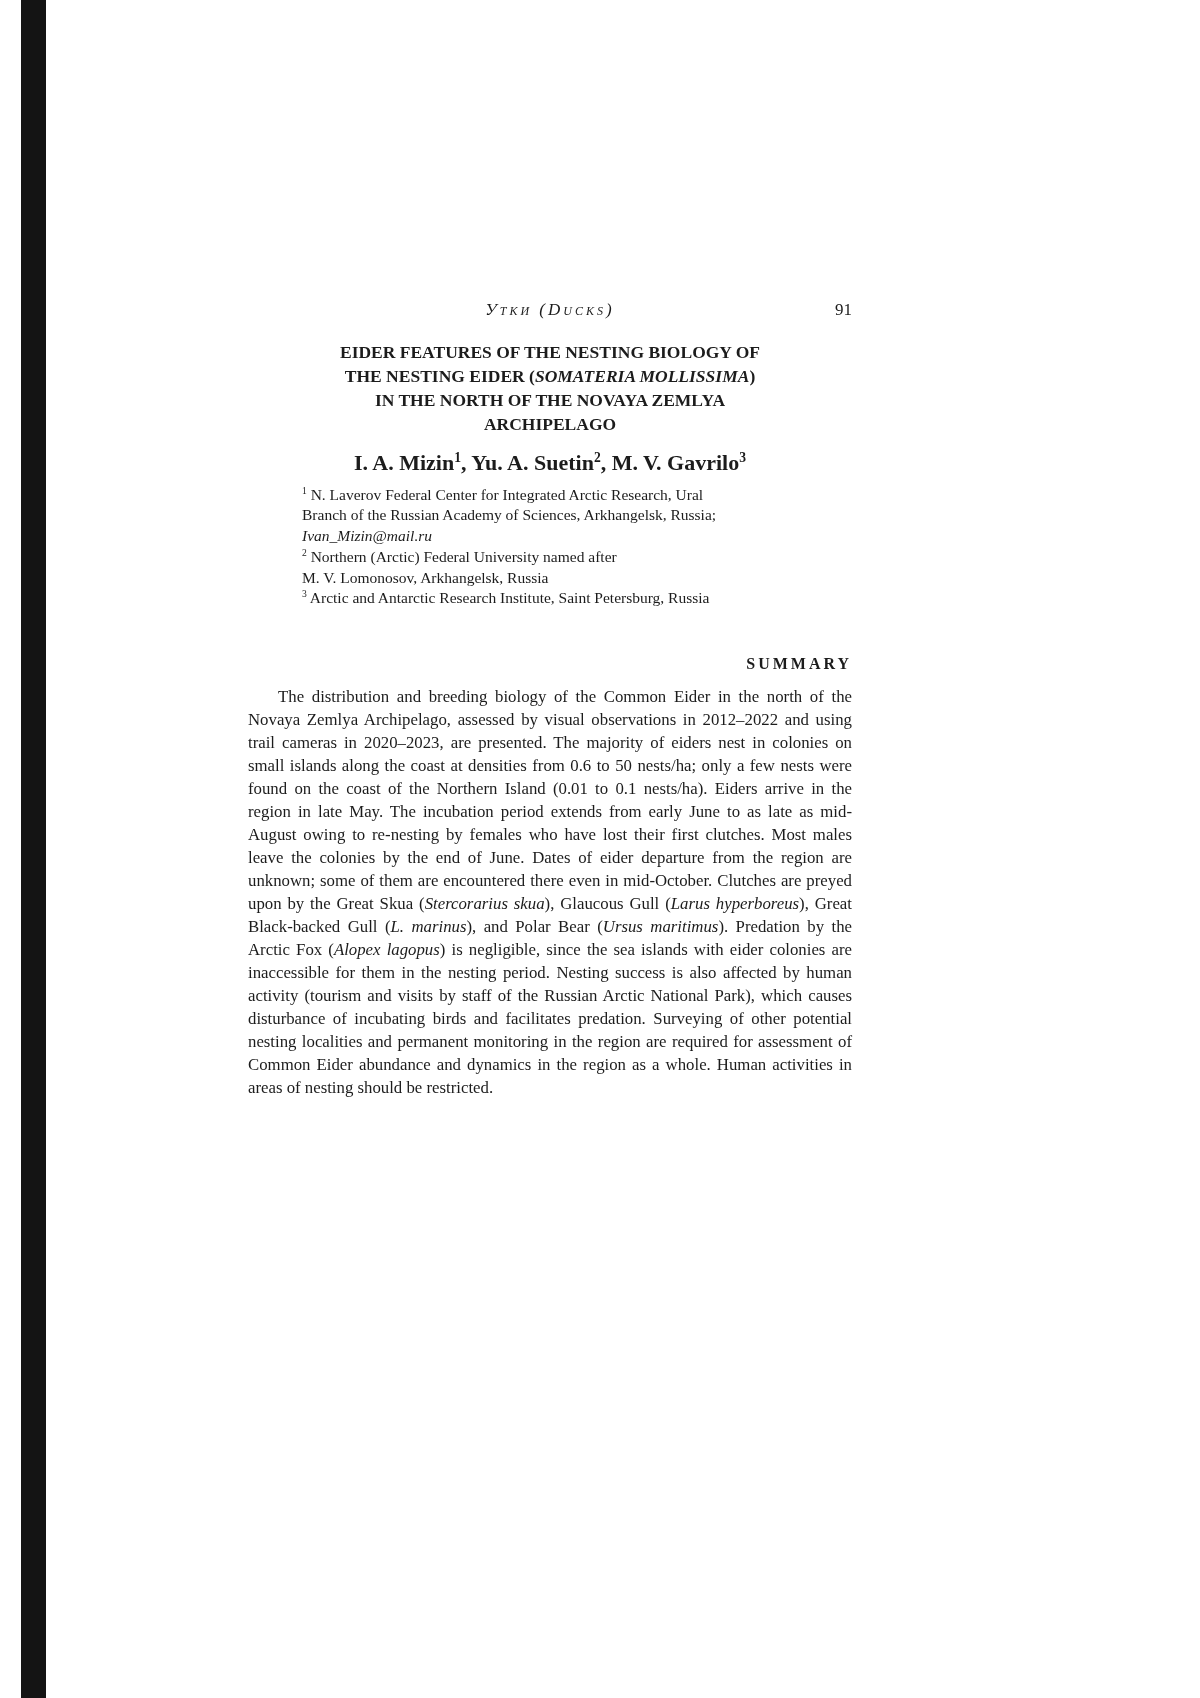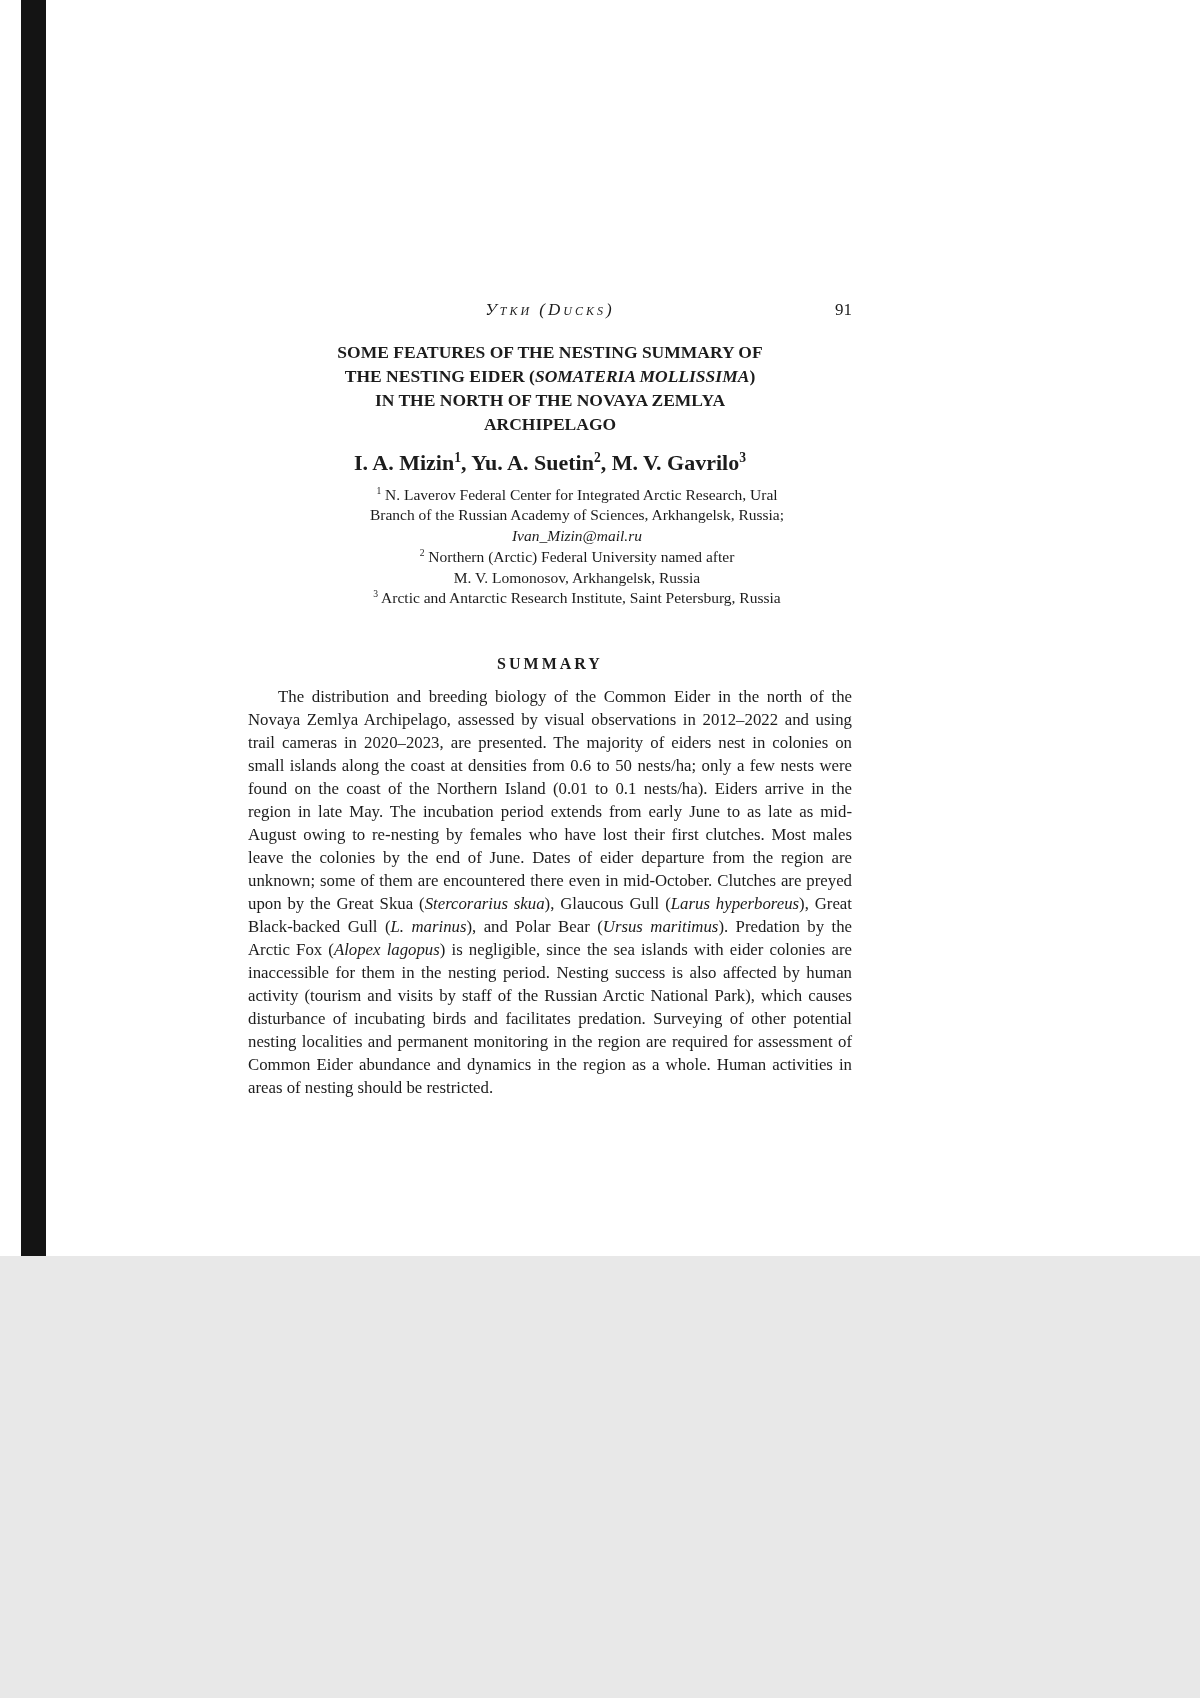--- a/index.html
+++ b/index.html
@@ -3,21 +3,21 @@
 <meta charset="utf-8">
 <style>
   html, body {
     margin: 0;
     padding: 0;
     background: #e8e8e8;
   }
   .page {
     position: relative;
     width: 1200px;
-    height: 1256px;
+    height: 1698px;
     background: #ffffff;
     font-family: "Liberation Serif", "DejaVu Serif", serif;
     color: #1c1c1c;
     overflow: hidden;
   }
   .binding-bar {
     position: absolute;
     left: 21px;
     top: 0;
     width: 25px;
@@ -61,27 +61,27 @@
     font-size: 22px;
     font-weight: bold;
     text-align: center;
   }
   .affiliations {
     margin-top: 9px;
     margin-left: 54px;
     font-size: 15.5px;
     line-height: 1.34;
   }
-  .affiliation { display: block; text-align: center; }
+  .affiliation { display: block; }
   .summary-heading {
     margin-top: 46px;
     font-size: 16px;
     font-weight: bold;
     letter-spacing: 3px;
-    text-align: center;
+    text-align: right;
   }
   .abstract {
     margin-top: 12px;
     font-size: 16.8px;
     line-height: 1.37;
     text-align: justify;
     text-indent: 30px;
   }
   .it { font-style: italic; }
   sup {
@@ -98,21 +98,21 @@
   <div class="binding-bar"></div>
 
   <div class="content">
 
     <div class="running-head">
       <span>Утки (Ducks)</span>
       <span class="page-num">91</span>
     </div>
 
     <h1 class="article-title">
-      <span class="line"><span>SOME FEATURES OF THE NESTING SUMMARY OF</span></span>
+      <span class="line"><span>EIDER FEATURES OF THE NESTING BIOLOGY OF</span></span>
       <span class="line"><span>THE NESTING EIDER (</span><span class="it">SOMATERIA MOLLISSIMA</span><span>)</span></span>
       <span class="line"><span>IN THE NORTH OF THE NOVAYA ZEMLYA</span></span>
       <span class="line"><span>ARCHIPELAGO</span></span>
     </h1>
 
     <div class="authors"><span>I. A. Mizin</span><sup>1</sup><span>, Yu. A. Suetin</span><sup>2</sup><span>, M. V. Gavrilo</span><sup>3</sup></div>
 
     <div class="affiliations">
       <span class="affiliation"><sup>1</sup><span> N. Laverov Federal Center for Integrated Arctic Research, Ural</span><br><span>Branch of the Russian Academy of Sciences, Arkhangelsk, Russia;</span><br><span class="it">Ivan_Mizin@mail.ru</span></span>
       <span class="affiliation"><sup>2</sup><span> Northern (Arctic) Federal University named after</span><br><span>M. V. Lomonosov, Arkhangelsk, Russia</span></span>

